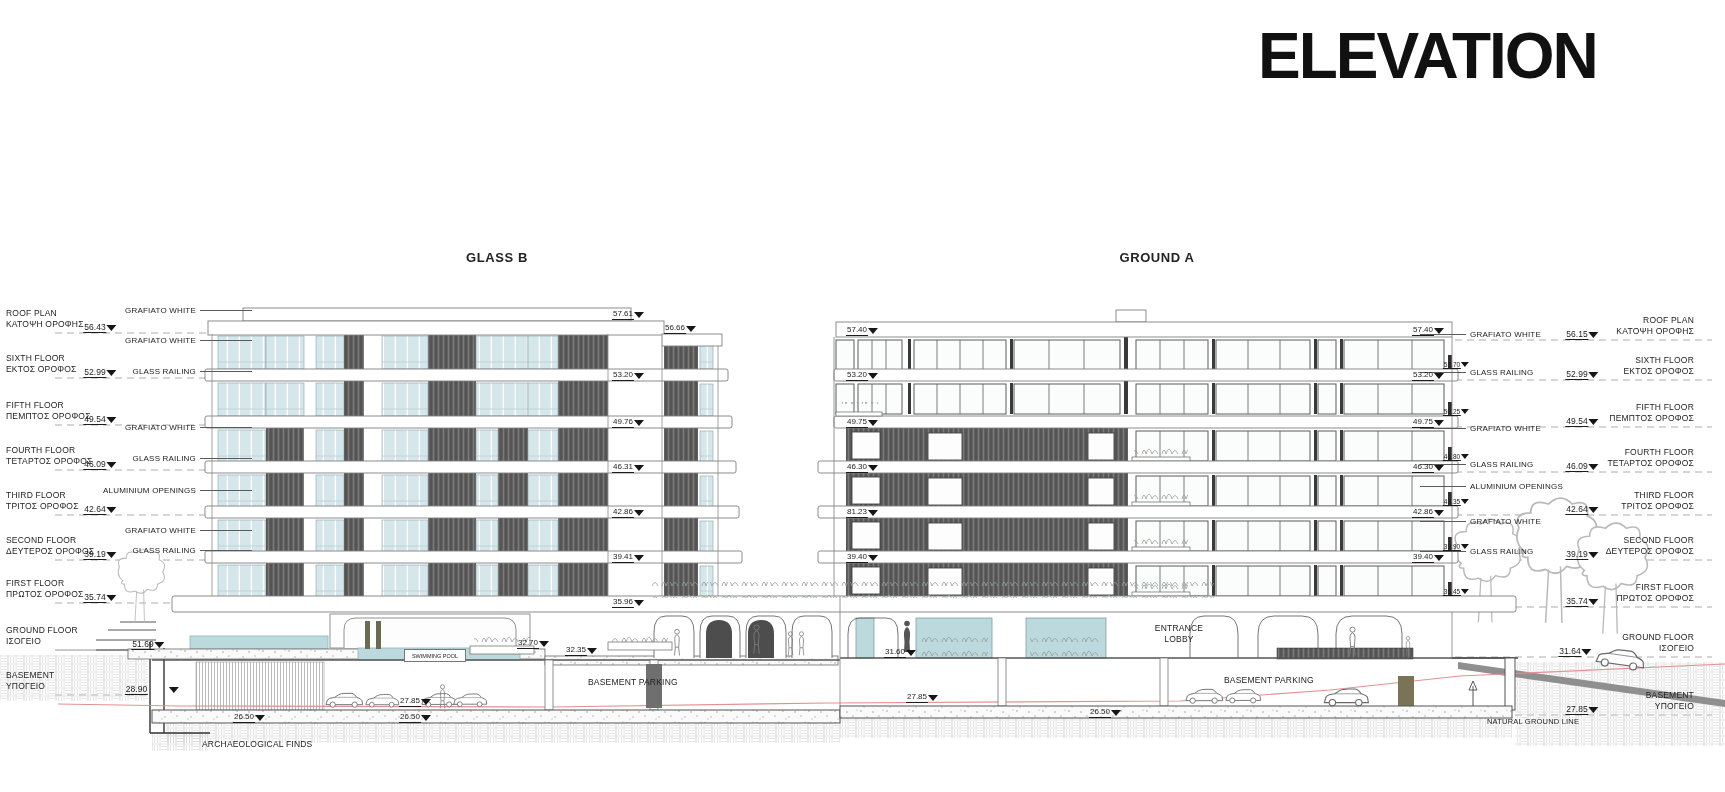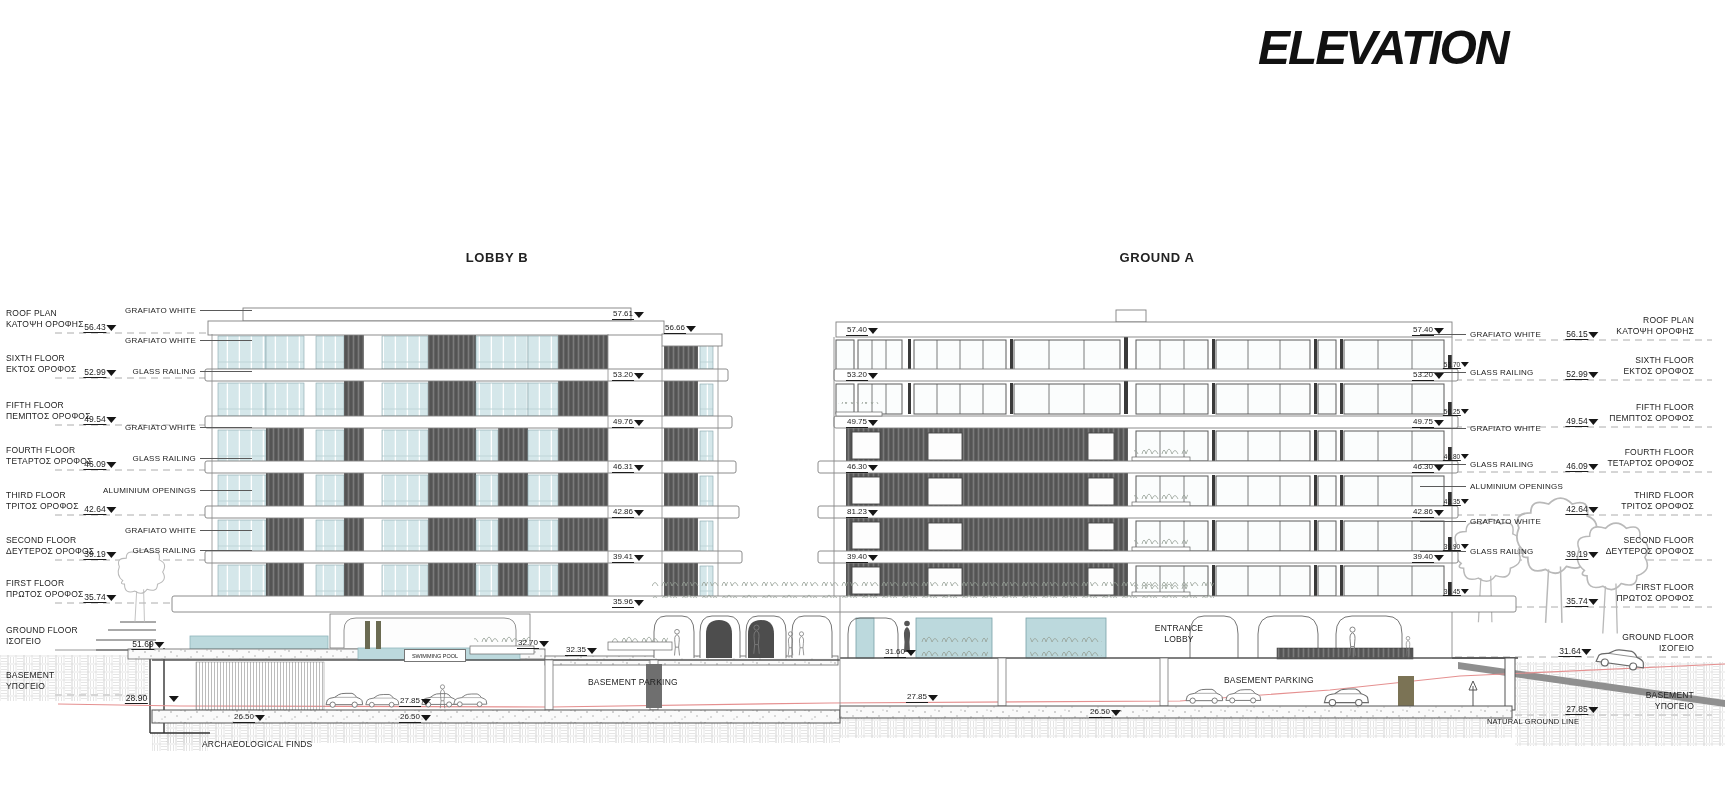--- a/index.html
+++ b/index.html
@@ -1,20 +1,20 @@
 <!DOCTYPE html>
 <html><head>
 <meta charset="utf-8">
 <style>
   html,body{margin:0;padding:0;background:#fff;}
   #stage{position:relative;width:1725px;height:792px;background:#ffffff;overflow:hidden;
          font-family:"Liberation Sans", sans-serif;color:#222;}
   #stage svg{position:absolute;left:0;top:0;}
   .abs{position:absolute;}
-  .title{font-size:48px;font-weight:800;letter-spacing:-2px;color:#111;line-height:1;font-style:italic;}
+  .title{font-size:64px;font-weight:800;letter-spacing:-2px;color:#111;line-height:1;}
   .blocklbl{font-size:13px;font-weight:600;letter-spacing:.6px;text-align:center;width:110px;}
   
   .lrow{position:absolute;font-size:8.5px;line-height:1.3;color:#222;letter-spacing:.2px;}
   .lrow span{display:block;}
   
   .mk{position:absolute;transform:translateX(-50%);display:flex;flex-direction:row;align-items:center;}
   .mk .n{font-size:8px;line-height:1.1;border-bottom:1px solid #1c1c1c;padding:0 1px;color:#1c1c1c;white-space:nowrap;}
   .mk .t{width:0;height:0;border-left:5.5px solid transparent;border-right:5.5px solid transparent;border-top:6.5px solid #161616;}
   .mk.md .n{font-size:8.5px;}
   .mk.tiny .n{font-size:6.5px;}
@@ -312,21 +312,21 @@
           <use href="#car" width="52" height="22"></use>
         </g>
       <use href="#person" x="438" y="684" width="9" height="26"></use>
 
       <rect x="152" y="710" width="688" height="13" fill="url(#speckle)" stroke="#555" stroke-width="1"></rect>
       <rect x="840" y="706" width="672" height="12" fill="url(#speckle)" stroke="#555" stroke-width="1"></rect>
     </g>
   </svg>
 
   <div class="abs title" style="left:1258px;top:24px">ELEVATION</div>
-  <div class="abs blocklbl" style="left:442px;top:250px">LOBBY B</div>
+  <div class="abs blocklbl" style="left:442px;top:250px">GLASS B</div>
   <div class="abs blocklbl" style="left:1102px;top:250px">GROUND A</div>
 
   <div class="annbox" style="left:404px;top:649px;width:60px;height:11px">SWIMMING POOL</div>
   <div class="ann" style="left:588px;top:677px">BASEMENT PARKING</div>
   <div class="ann" style="left:1224px;top:675px">BASEMENT PARKING</div>
   <div class="ann entr" style="left:1147px;top:623px">ENTRANCE LOBBY</div>
   <div class="ann" style="left:202px;top:739px">ARCHAEOLOGICAL FINDS</div>
   <div class="ann" style="left:1487px;top:717px;font-size:7.5px">NATURAL GROUND LINE</div>
 
   <div id="gen">
@@ -391,21 +391,21 @@
         <span class="l2">ΙΣΟΓΕΙΟ</span>
       </div>
       <div class="mk md" style="left: 148px; bottom: 142px;">
         <span class="n">51.69</span>
         <span class="t"></span>
       </div>
       <div class="lrow" style="left: 6px; width: 92px; bottom: 100px; text-align: left;">
         <span class="l1">BASEMENT</span>
         <span class="l2">ΥΠΟΓΕΙΟ</span>
       </div>
-      <div class="mk md" style="left: 152px; bottom: 88px; gap: 21px;">
+      <div class="mk md" style="left: 152px; bottom: 97px; gap: 21px;">
         <span class="n">28.90</span>
         <span class="t"></span>
       </div>
       <div class="lrow" style="left: 1602px; width: 92px; bottom: 455px; text-align: right;">
         <span class="l1">ROOF PLAN</span>
         <span class="l2">ΚΑΤΟΨΗ ΟΡΟΦΗΣ</span>
       </div>
       <div class="mk md" style="left: 1582px; bottom: 452px; margin-top: 20px;">
         <span class="n">56.15</span>
         <span class="t"></span>

